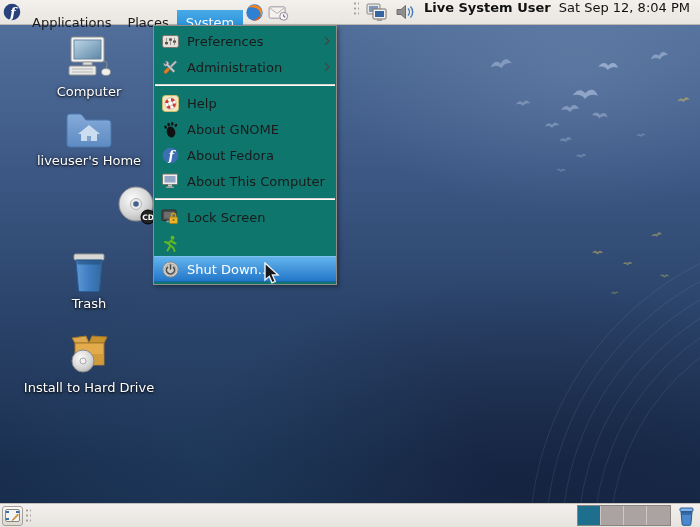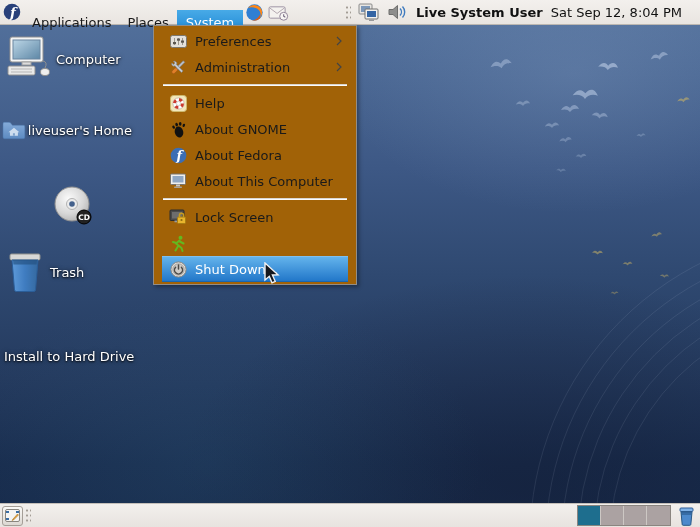--- a/index.html
+++ b/index.html
@@ -14,21 +14,21 @@
       radial-gradient(ellipse 500px 300px at 75% 92%, rgba(20,30,55,.55), transparent 70%),
       linear-gradient(180deg,#55739e 0%,#4a6793 14%,#3d5885 32%,#2f4971 52%,#243a5e 72%,#182c4d 88%,#14264498 100%),
       #1a2f52;}
   .wallpaper svg{position:absolute;inset:0;}
 
   
   .top-panel{position:absolute;left:0;top:0;width:700px;height:25px;
     background:linear-gradient(#f3f0ed,#e9e5e1);border-bottom:1px solid #bcb7b1;
     display:flex;align-items:center;box-sizing:border-box;z-index:30;}
   .panel-left{display:flex;align-items:center;height:100%;}
-  .panel-right{display:flex;align-items:center;height:100%;margin-left:auto;margin-right:16px;gap:3px;}
+  .panel-right{display:flex;align-items:flex-start;height:100%;margin-left:auto;margin-right:8px;gap:3px;}
   .fedora-btn{display:flex;align-items:center;justify-content:center;width:24px;height:100%;}
   .menu-label{padding:0 8px;height:100%;display:flex;align-items:center;font-size:13px;color:#1a1a1a;cursor:default;margin-top:20px;}
   .menu-label.active{background:linear-gradient(#48aae7,#1d86d3);color:#fff;padding:0 9px;}
   .panel-icon{display:flex;align-items:center;justify-content:center;height:100%;padding:0 2px;}
   .user-name{font-size:13px;font-weight:bold;color:#111;margin:0 5px 0 4px;white-space:nowrap;}
   .clock{font-size:13px;color:#111;white-space:nowrap;margin-right:2px;}
   .dotted-handle{width:7px;height:17px;margin:0 1px;
     background-image:radial-gradient(circle,#a39d95 1px,transparent 1.2px);
     background-size:4px 5px;background-position:1px 1px;}
 
@@ -38,33 +38,33 @@
   .show-desktop-btn{width:21px;height:20px;margin-left:2px;border:1px solid #a59f98;border-radius:3px;
     background:linear-gradient(#fbfaf8,#dcd8d2);display:flex;align-items:center;justify-content:center;box-sizing:border-box;}
   .spacer{flex:1;}
   .ws-switcher{display:flex;border:1px solid#8a8580;height:19px;box-sizing:content-box;margin-right:4px;}
   .ws-cell{width:23px;height:19px;background:#aba2a2;border-right:1px solid #cdc8c4;box-sizing:border-box;}
   .ws-cell:last-child{border-right:none;}
   .ws-cell.active{background:#1e6e8e;}
   .trash-applet{width:22px;height:22px;display:flex;align-items:center;justify-content:center;margin-right:3px;}
 
   
-  .system-menu{position:absolute;left:153px;top:25px;width:204px;z-index:40;
-    background:#a16207;border:1px solid #918d88;box-shadow:2px 2px 4px rgba(0,0,0,.35);
-    padding:2px 8px;box-sizing:border-box;}
+  .system-menu{position:absolute;left:153px;top:25px;width:184px;z-index:40;
+    background:#0f766e;border:1px solid #918d88;box-shadow:2px 2px 4px rgba(0,0,0,.35);
+    padding:2px 0;box-sizing:border-box;}
   .menu-item{display:flex;align-items:center;height:26px;padding:0 6px;}
   .mi-icon{width:20px;height:18px;display:flex;align-items:center;justify-content:center;flex:none;}
   .mi-label{font-size:13px;color:#1a1a1a;margin-left:7px;white-space:nowrap;}
   .mi-arrow{margin-left:auto;display:flex;align-items:center;}
   .menu-sep{height:1px;background:#d9d5d0;border-bottom:1px solid #fcfbfa;margin:4px 1px;}
   .menu-item.highlight{background:linear-gradient(#63b3ec,#2277c9);border-top:1px solid #7ec0f0;border-bottom:1px solid #1a66ae;height:24px;}
   .menu-item.highlight .mi-label{color:#fff;}
 
   
-  .desktop-icon{position:absolute;left:2px;width:130px;display:flex;flex-direction:row;align-items:center;gap:2px;z-index:10;}
+  .desktop-icon{position:absolute;left:24px;width:130px;display:flex;flex-direction:column;align-items:center;gap:2px;z-index:10;}
   .di-label{font-size:13px;color:#fff;text-shadow:0 1px 2px rgba(0,0,0,.9),0 0 4px rgba(0,0,0,.55);white-space:nowrap;}
 
   .cursor{position:absolute;z-index:60;}
 </style>
 </head>
 <body>
 
 <div class="screen">
 
   <div class="wallpaper">

